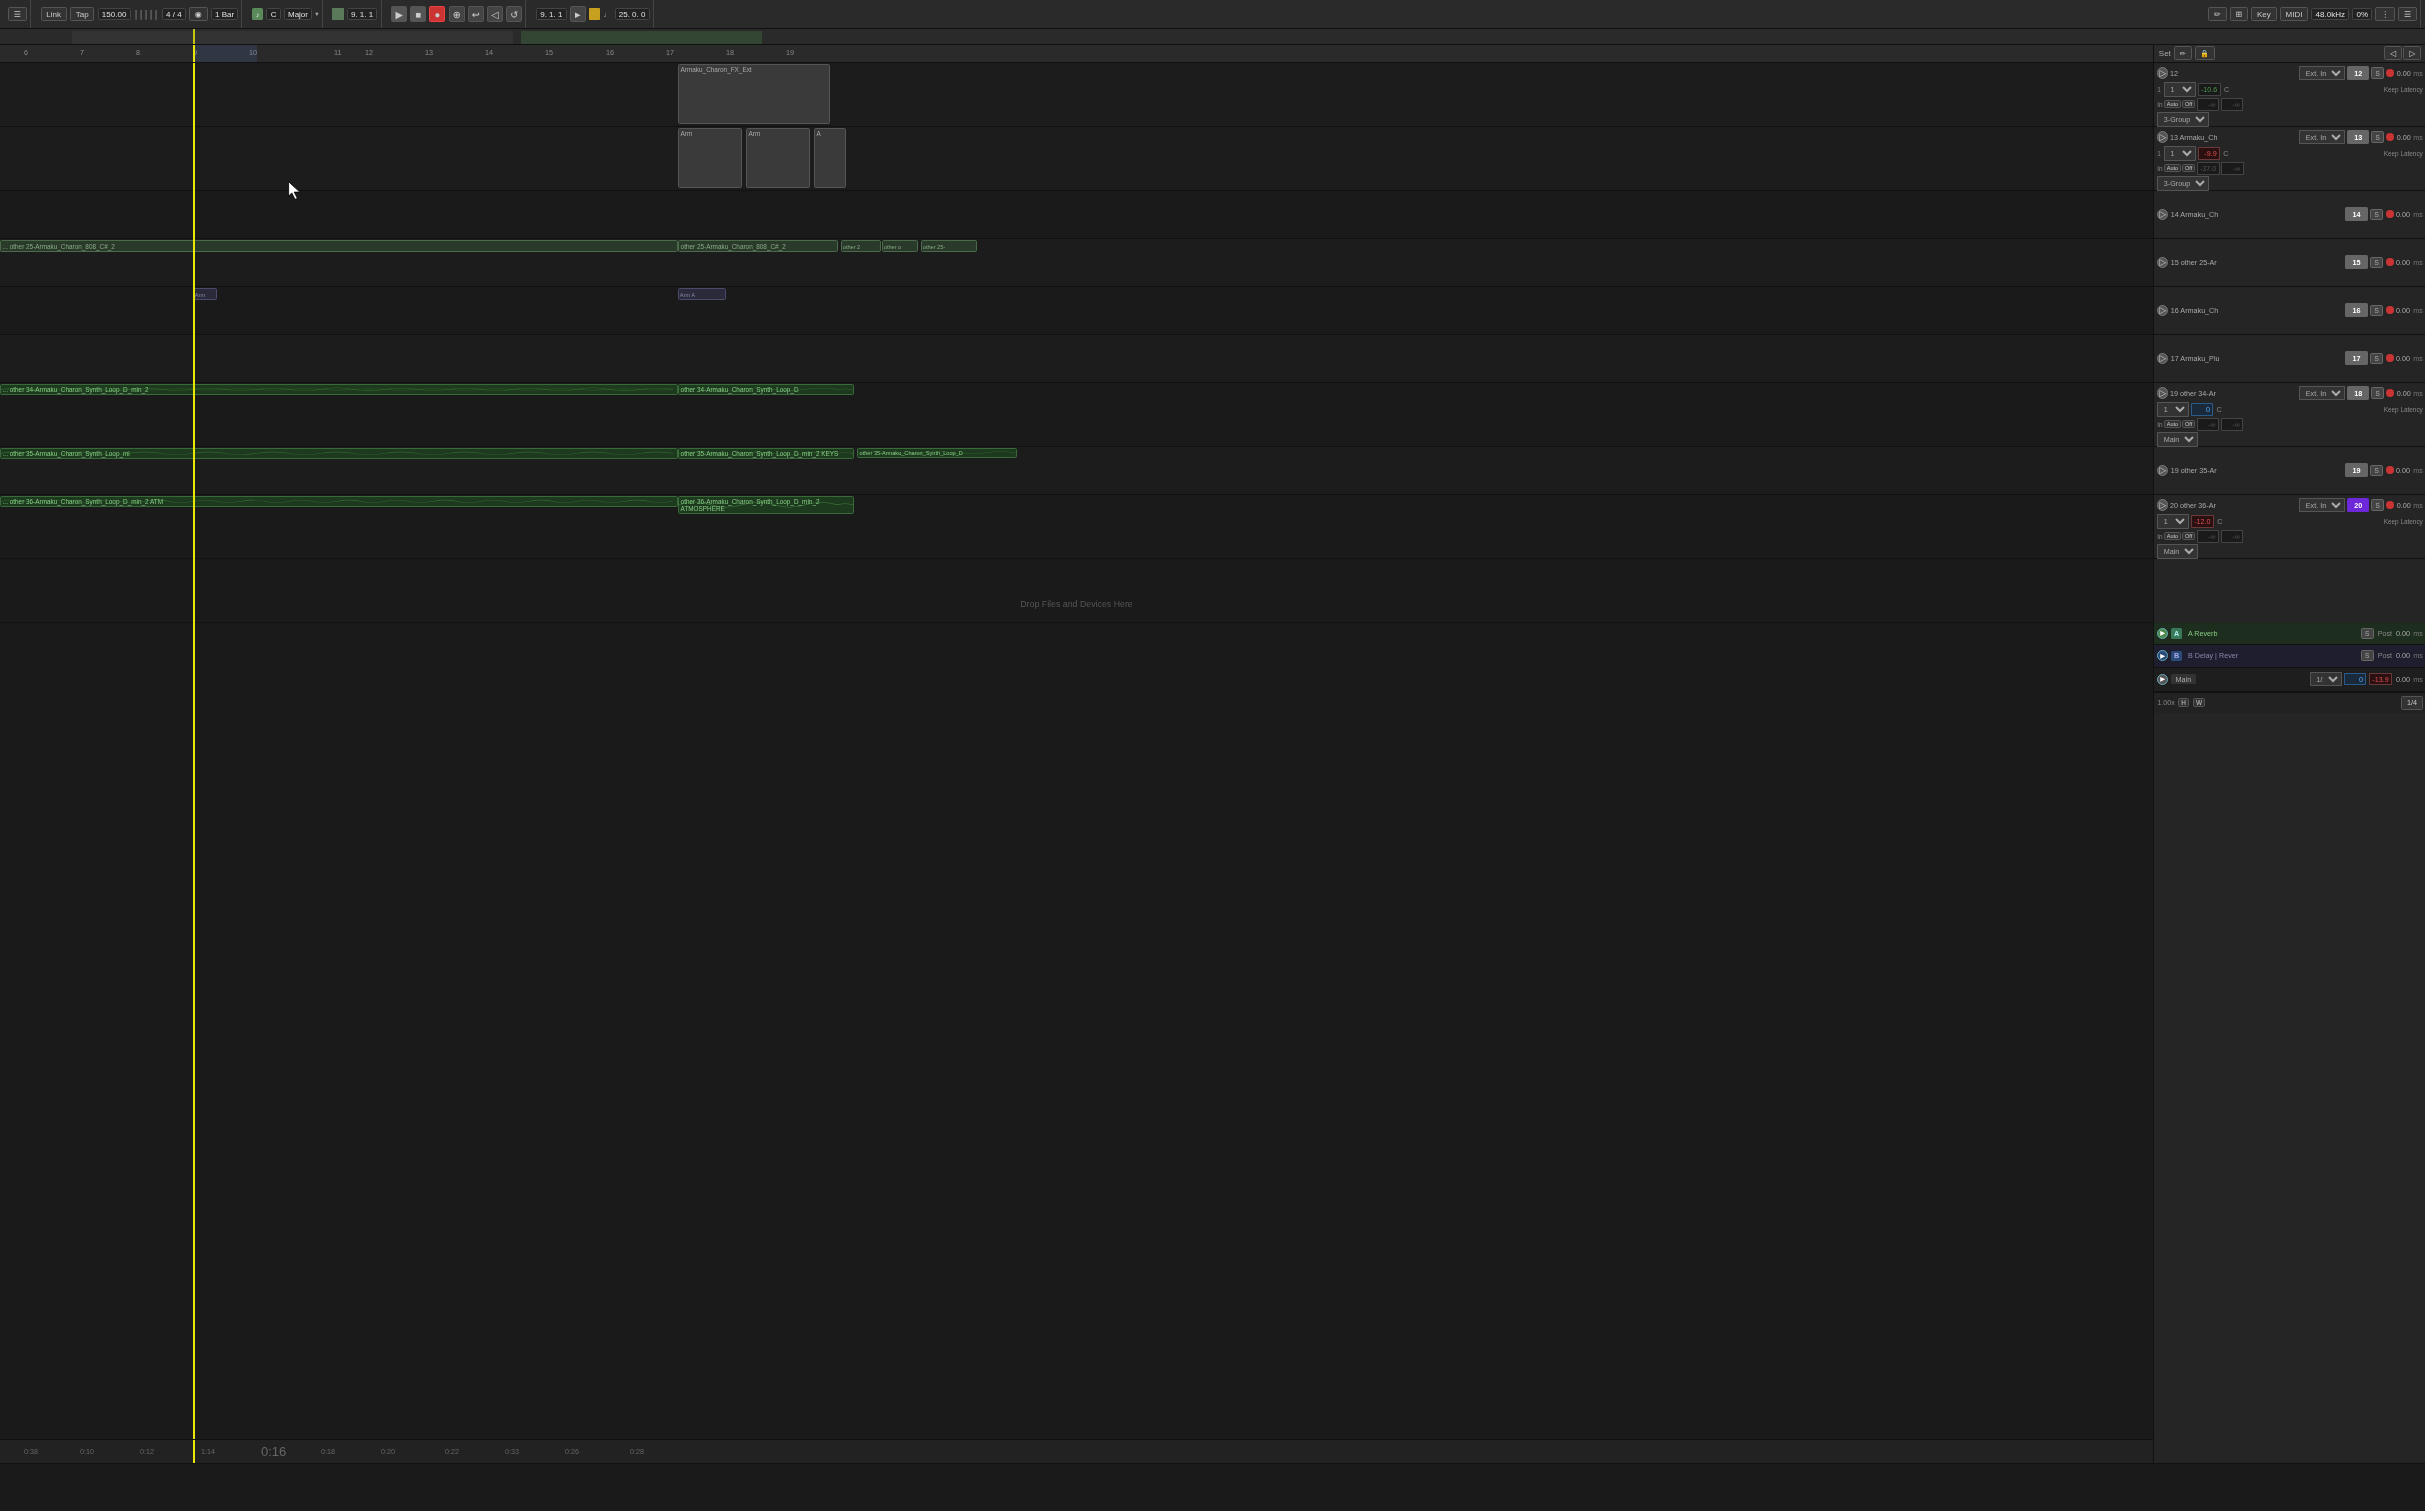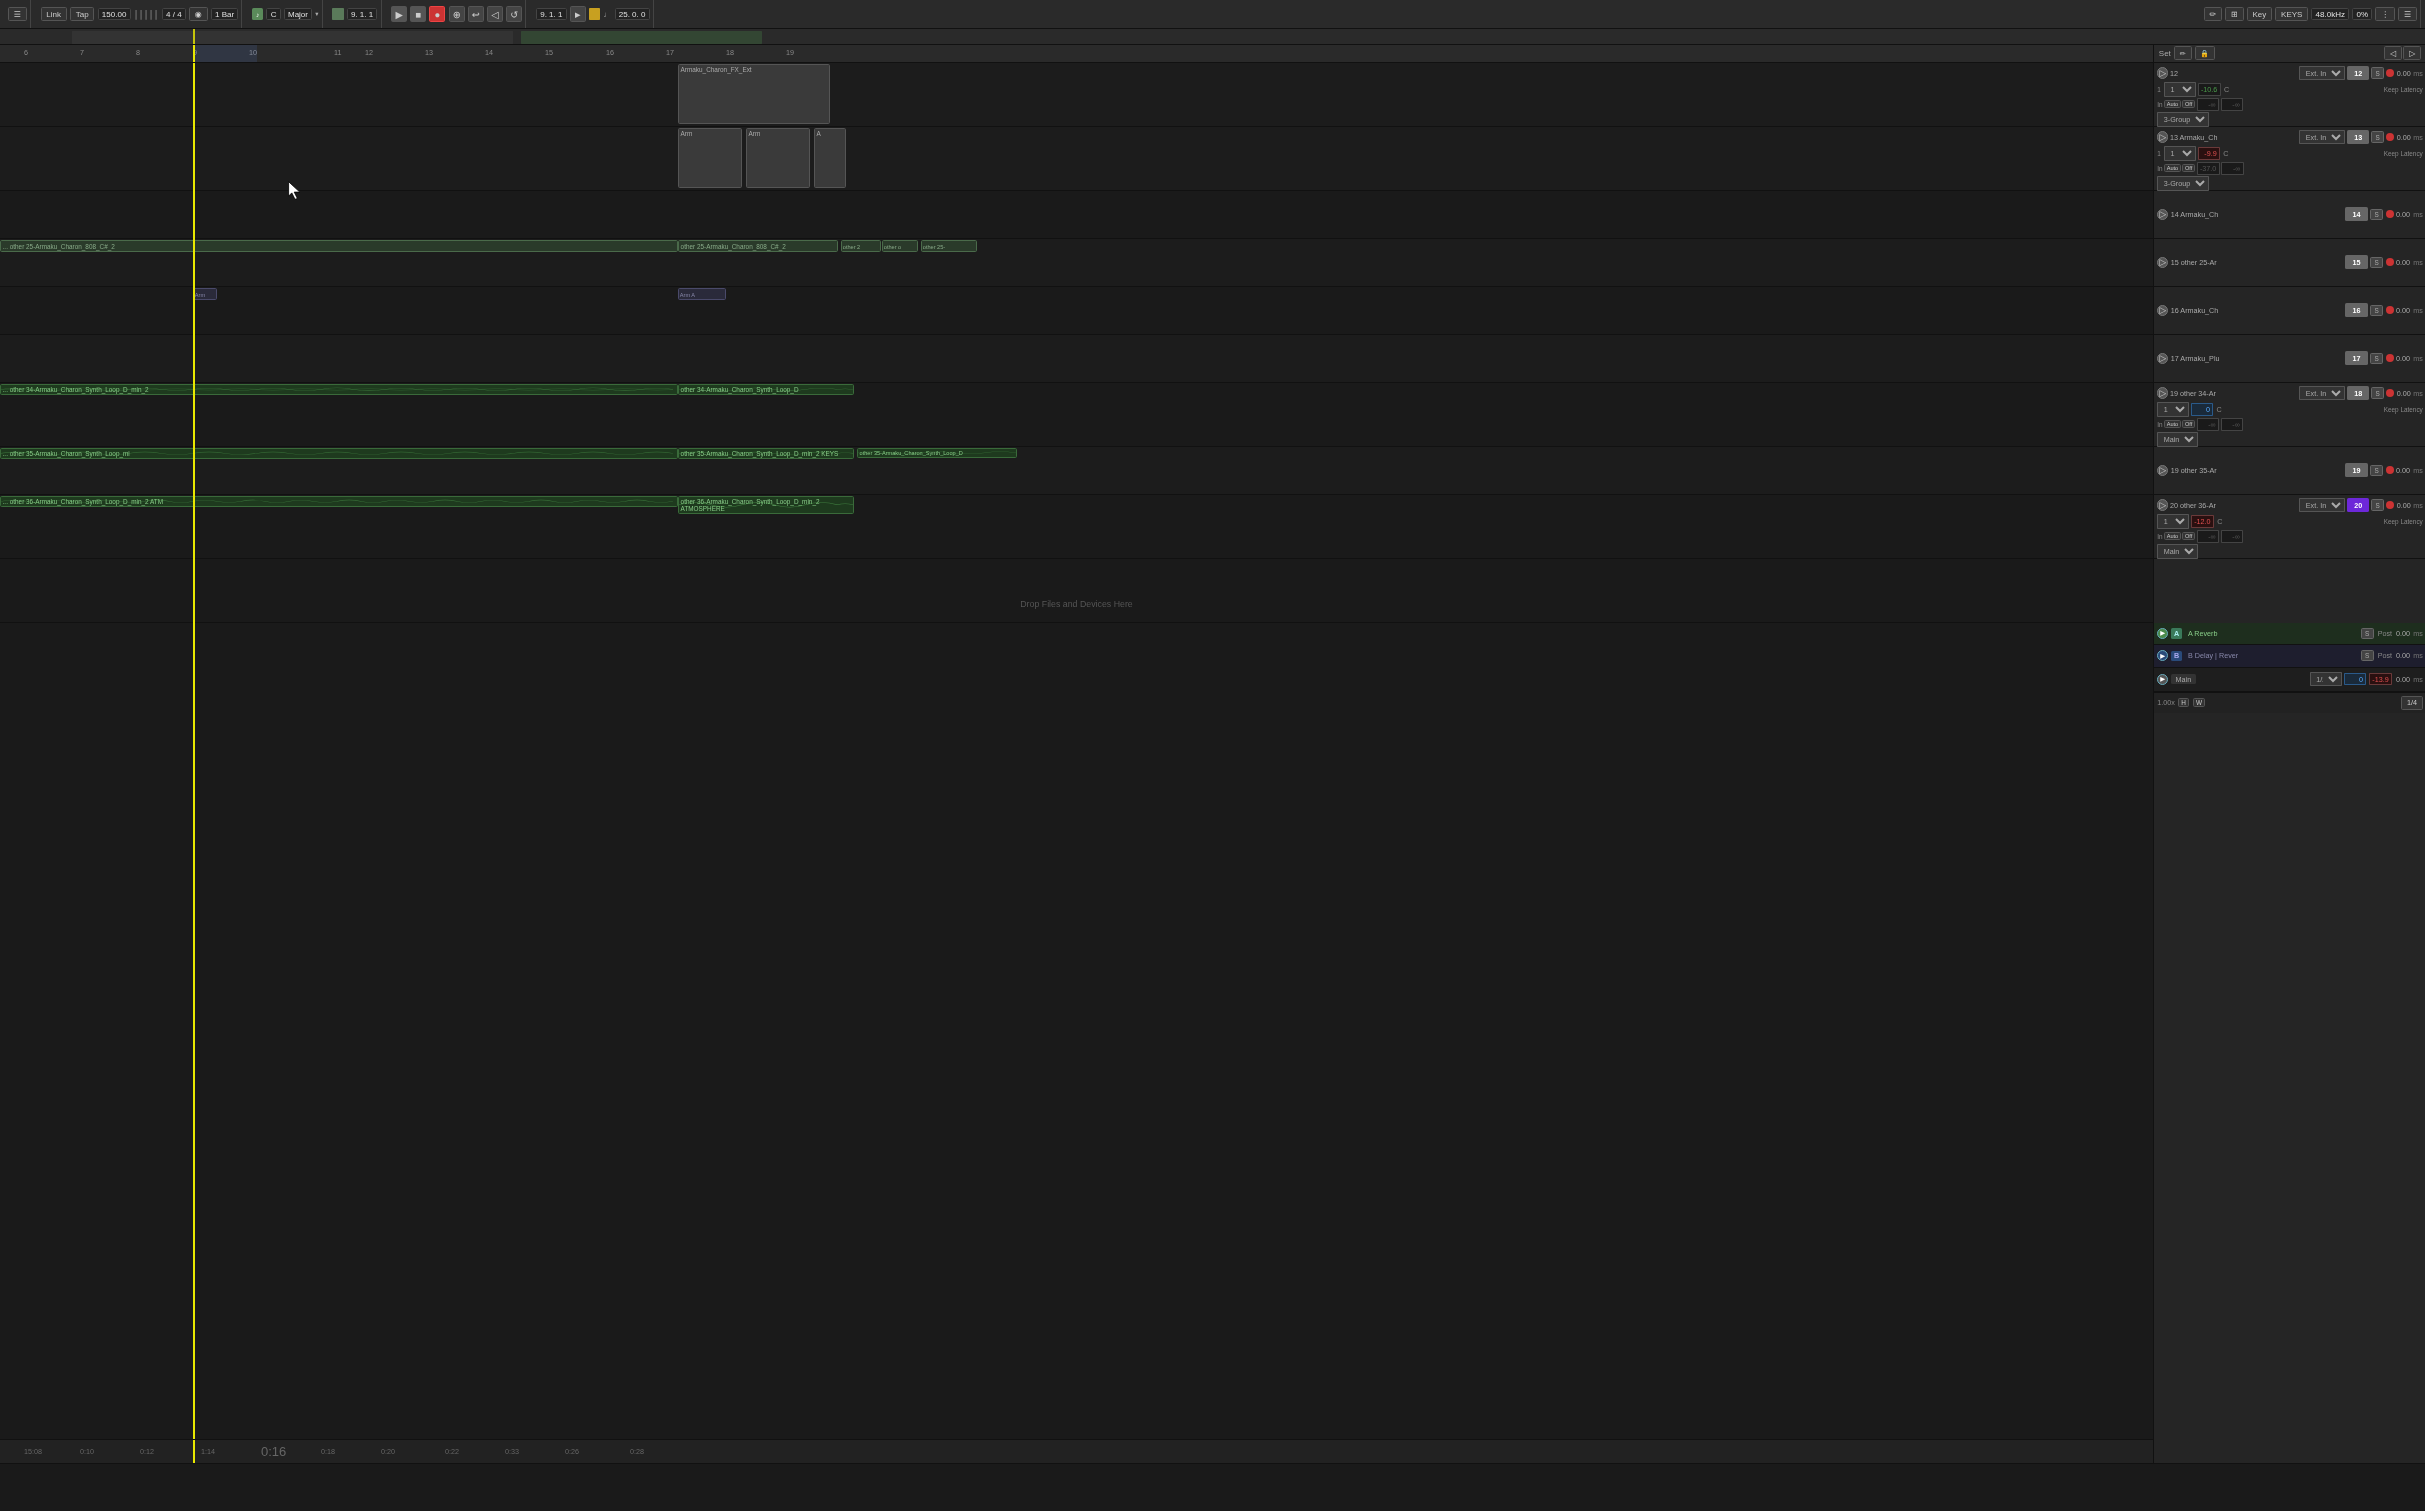--- a/index.html
+++ b/index.html
@@ -413,21 +413,21 @@
     <div class="transport-btn" style="font-size:7.2px;">▶</div>
     <div style="width:11.2px;height:11.2px;background:#c8a020;border-radius:0.8px;"></div>
     <span style="color:#aaa;font-size:8px;">♩</span>
     <div class="toolbar-value">25. 0. 0</div>
   </div>
   <div style="flex:1;"></div>
   <div class="toolbar-group">
     <div class="toolbar-btn">✏</div>
     <div class="toolbar-btn">⊞</div>
     <div class="toolbar-btn">Key</div>
-    <div class="toolbar-btn">KEYS</div>
+    <div class="toolbar-btn">MIDI</div>
     <div class="toolbar-value">48.0kHz</div>
     <div class="toolbar-value">0%</div>
     <div class="toolbar-btn">⋮</div>
     <div class="toolbar-btn">☰</div>
   </div>
 </div>
 
 <div class="secondary-toolbar">
   <div style="flex:1;height:100%;background:#2a2a2a;position:relative;overflow:hidden;">
     <div style="position:absolute;top:1.6px;left:72px;width:441px;height:13px;background:#3a3a3a;border-radius:0.8px;opacity:0.6;"></div>
@@ -589,21 +589,21 @@
         </div>
       </div>
 
       <div style="height:64px;display:flex;align-items:center;justify-content:center;border-bottom:0.8px solid #111;">
         <span style="color:#555;font-size:8.8px;margin-top:28px;">Drop Files and Devices Here</span>
       </div>
 
     </div>
 
     <div class="bottom-timeline">
-      <div style="position:absolute;left:24px;color:#666;font-size:7.2px;">15:08</div>
+      <div style="position:absolute;left:24px;color:#666;font-size:7.2px;">0:38</div>
       <div style="position:absolute;left:80px;color:#666;font-size:7.2px;">0:10</div>
       <div style="position:absolute;left:140px;color:#666;font-size:7.2px;">0:12</div>
       <div style="position:absolute;left:201px;color:#666;font-size:7.2px;">1:14</div>
       <div style="position:absolute;left:261px;color:#666;font-size:13px;">0:16</div>
       <div style="position:absolute;left:321px;color:#666;font-size:7.2px;">0:18</div>
       <div style="position:absolute;left:381px;color:#666;font-size:7.2px;">0:20</div>
       <div style="position:absolute;left:445px;color:#666;font-size:7.2px;">0:22</div>
       <div style="position:absolute;left:505px;color:#666;font-size:7.2px;">0:33</div>
       <div style="position:absolute;left:565px;color:#666;font-size:7.2px;">0:26</div>
       <div style="position:absolute;left:630px;color:#666;font-size:7.2px;">0:28</div>

